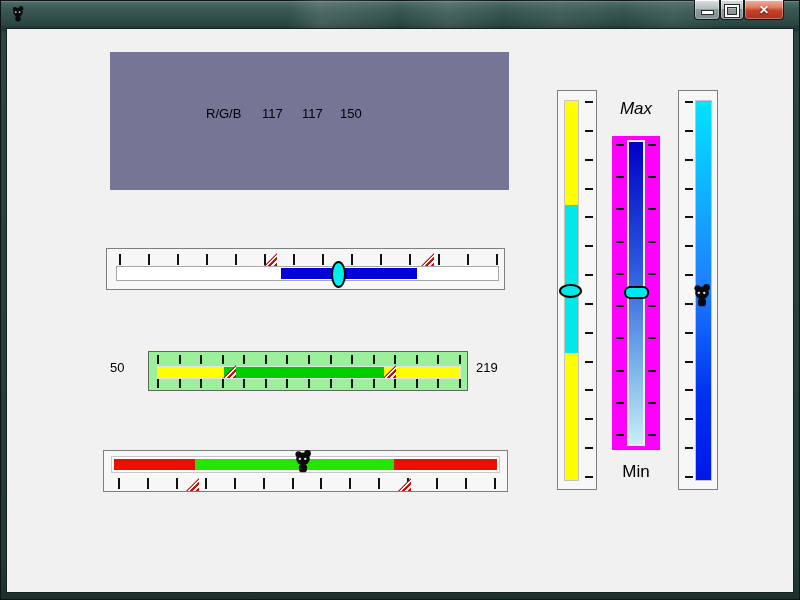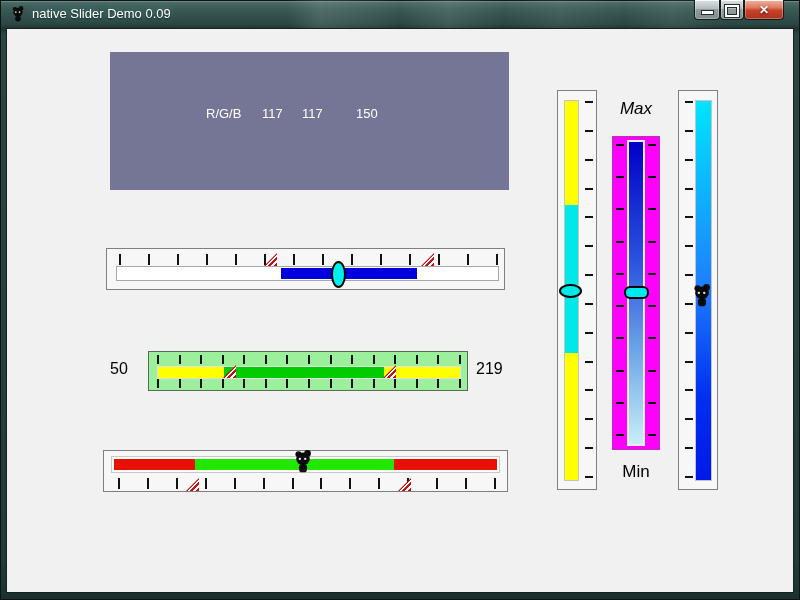--- a/index.html
+++ b/index.html
@@ -28,23 +28,23 @@
   .glyph-min{width:11px;height:3px;background:#fff;border:1px solid #2a2a2a;margin-top:6px;}
   .glyph-max{width:10px;height:8px;border:2px solid #fff;box-shadow:0 0 0 1px #2a2a2a,inset 0 0 0 1px #2a2a2a;margin-top:2px;}
   .glyph-close{color:#fff;font-size:12px;font-weight:bold;text-shadow:0 1px 2px rgba(60,0,0,.9);margin-top:1px;}
 
   
   .client{position:absolute;left:7px;top:29px;width:786px;height:563px;
     background:#f1f1f1;box-shadow:0 0 0 1px #14211f;}
 
   
   .rgb-panel{position:absolute;left:103px;top:23px;width:399px;height:138px;background:#757596;}
-  .rgb-row{position:absolute;left:0;top:54px;width:100%;height:16px;font-size:13px;color:#ffffff;}
+  .rgb-row{position:absolute;left:0;top:54px;width:100%;height:16px;font-size:13px;color:#000000;}
   .rgb-row span{position:absolute;}
-  .rgb-label{left:96px;} .rgb-r{left:152px;} .rgb-g{left:192px;} .rgb-b{left:246px;}
+  .rgb-label{left:96px;} .rgb-r{left:152px;} .rgb-g{left:192px;} .rgb-b{left:230px;}
 
   
   .box{position:absolute;background:#f7f7f7;border:1px solid #7f7f7f;box-sizing:border-box;}
   .hticks{position:absolute;display:flex;justify-content:space-between;}
   .hticks .tick{width:2px;height:100%;background:#111;}
   .vticks{position:absolute;display:flex;flex-direction:column;justify-content:space-between;}
   .vticks .tick{width:100%;height:2px;background:#111;}
   .marker{position:absolute;width:13px;height:13px;
     background:repeating-linear-gradient(135deg,#c81010 0 2px,#ffffff 2px 4px);
     clip-path:polygon(100% 0,100% 100%,0 100%);}
@@ -59,21 +59,21 @@
     background:#00eeee;border:2px solid #000;box-sizing:border-box;}
 
   
   .slider-green{position:absolute;left:141px;top:322px;width:320px;height:40px;
     background:#9cf09c;border:1px solid #5a6a5a;box-sizing:border-box;}
   .slider-green .hticks{left:8px;top:3px;width:304px;height:9px;}
   .slider-green .hticks.bottom{top:27px;}
   .sg-track{position:absolute;left:8px;top:14px;width:304px;height:13px;background:#ffff00;border:1px solid #e2e2e2;box-sizing:border-box;}
   .sg-range{position:absolute;left:66px;top:0;width:160px;height:100%;background:#00cc00;}
   .slider-green .m1{left:74px;top:13px;} .slider-green .m2{left:234px;top:13px;}
-  .range-label{position:absolute;font-size:16px;color:#000;}
+  .range-label{position:absolute;font-size:13px;color:#000;}
   .label-50{left:103px;top:331px;} .label-185{left:469px;top:331px;}
 
   
   .slider-rg{left:96px;top:421px;width:405px;height:42px;}
   .srg-track{position:absolute;left:7px;top:5px;width:389px;height:17px;background:#ffffff;
     border:1px solid #c8c8c8;padding:2px;box-sizing:border-box;}
   .srg-fill{width:100%;height:100%;
     background:linear-gradient(90deg,#e81000 0 81px,#22e800 81px 280px,#e81000 280px 100%);}
   .slider-rg .hticks{left:14px;top:27px;width:378px;height:11px;}
   .slider-rg .m1{left:82px;top:27px;} .slider-rg .m2{left:294px;top:27px;}
@@ -114,21 +114,20 @@
   <div class="titlebar">
     <div class="titlebar-texture"></div>
     <svg class="app-icon" viewBox="0 0 20 26">
       <circle cx="5" cy="5" r="3.4" fill="#0a0a0a"></circle>
         <circle cx="15" cy="4" r="3.8" fill="#0a0a0a"></circle>
       <ellipse cx="10" cy="10" rx="7.6" ry="7" fill="#0a0a0a"></ellipse>
       <circle cx="6.5" cy="10" r="1.3" fill="#e8e8e8"></circle>
         <circle cx="12.5" cy="10" r="1.3" fill="#e8e8e8"></circle>
       <rect x="5.5" y="16" width="9" height="9" rx="3.5" fill="#0a0a0a"></rect>
     </svg>
-    <span class="window-title">native Slider Demo 0.09</span>
     <div class="capbtn min">
       <span class="glyph-min"></span>
     </div>
     <div class="capbtn max">
       <span class="glyph-max"></span>
     </div>
     <div class="capbtn close">
       <span class="glyph-close">✕</span>
     </div>
   </div>

